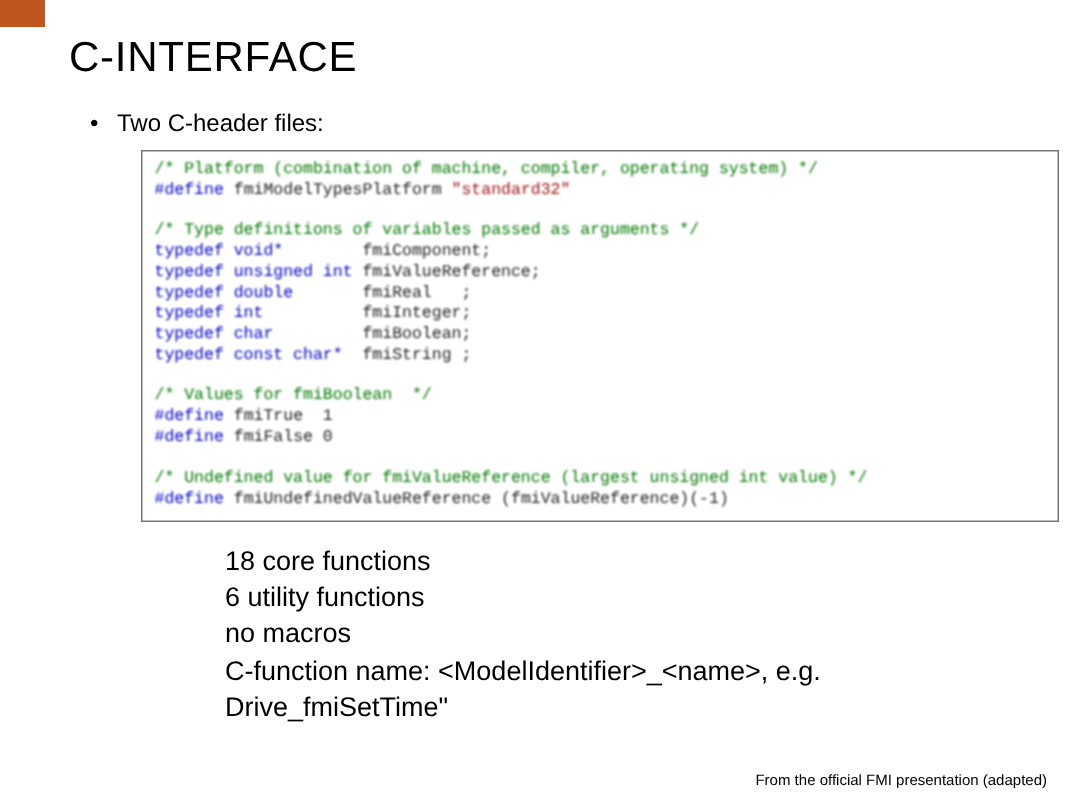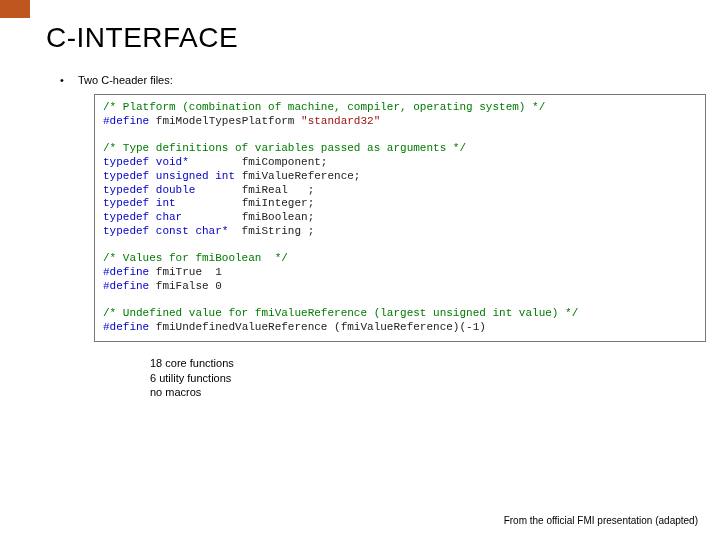--- a/index.html
+++ b/index.html
@@ -21,21 +21,21 @@
     position: relative;
     height: 100%;
   }
   .title {
     font-size: 28px;
     font-weight: 400;
     letter-spacing: 0.5px;
     margin-bottom: 20px;
   }
   .l1 {
-    font-size: 11px;
+    font-size: 16px;
     margin-left: 14px;
     margin-bottom: 8px;
   }
   .l1 .bullet { display:inline-block; width:18px; }
   .l2 {
     font-size: 16px;
     margin-left: 60px;
     margin-bottom: 6px;
   }
   .l2 .bullet { display:inline-block; width:16px; font-size:11px; vertical-align:middle; }
@@ -51,21 +51,21 @@
     font-size: 11px;
     line-height: 1.25;
     white-space: pre;
     filter: blur(0.6px);
     color:#222;
   }
   .cmt { color: #007a00; }
   .kw  { color: #0000c8; }
   .str { color: #9a0d0d; }
   .l3 {
-    font-size: 11px;
+    font-size: 18px;
     margin-left: 104px;
     line-height: 1.35;
   }
   .footer {
     position: absolute;
     right: 22px;
     bottom: 14px;
     font-size: 10px;
     color: #000;
     text-align: center;
@@ -102,15 +102,16 @@
 <span class="kw">#define</span><span> fmiFalse 0</span>
 
 <span class="cmt">/* Undefined value for fmiValueReference (largest unsigned int value) */</span>
 <span class="kw">#define</span><span> fmiUndefinedValueReference (fmiValueReference)(-1)</span></pre>
   </div>
 
 
   <div class="l3">18 core functions</div>
   <div class="l3">6 utility functions</div>
   <div class="l3">no macros</div>
+  <div class="l3">C-function name: &lt;ModelIdentifier&gt;_&lt;name&gt;, e.g. Drive_fmiSetTime"</div>
 
   <div class="footer">From the official FMI presentation (adapted)</div>
 </div>
 
 </body></html>

